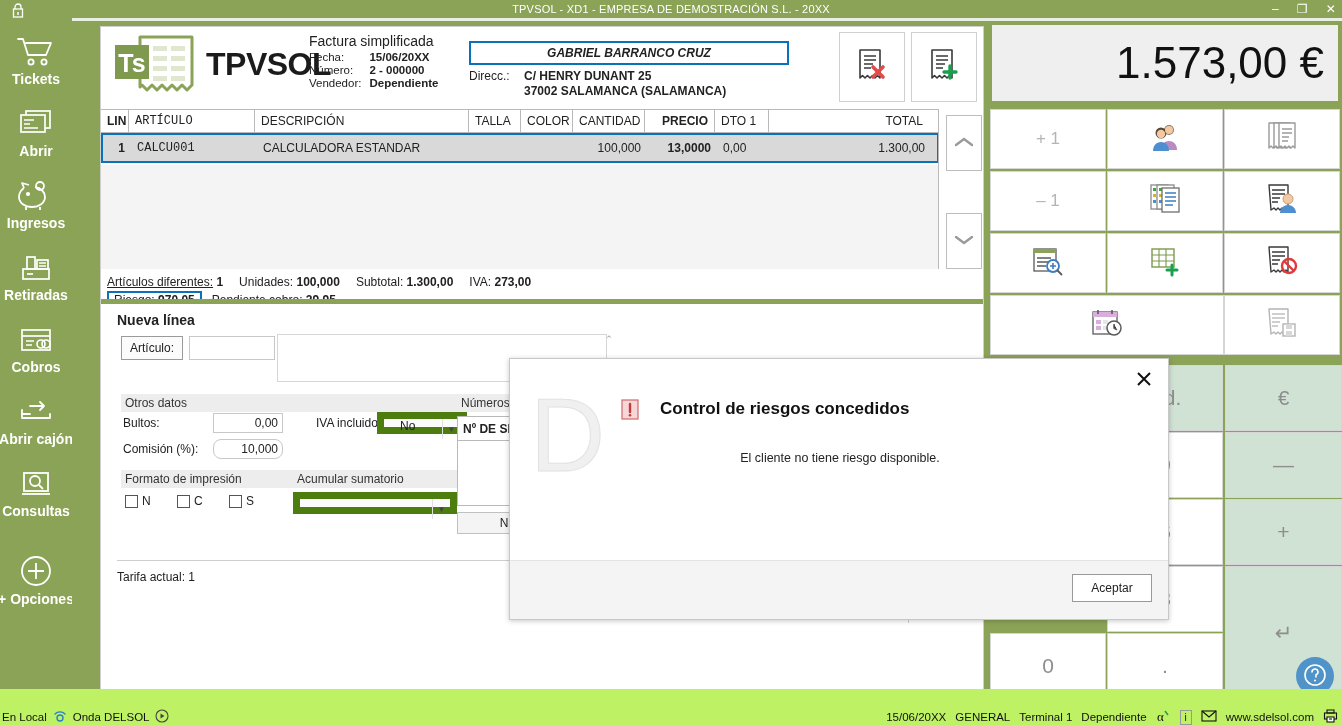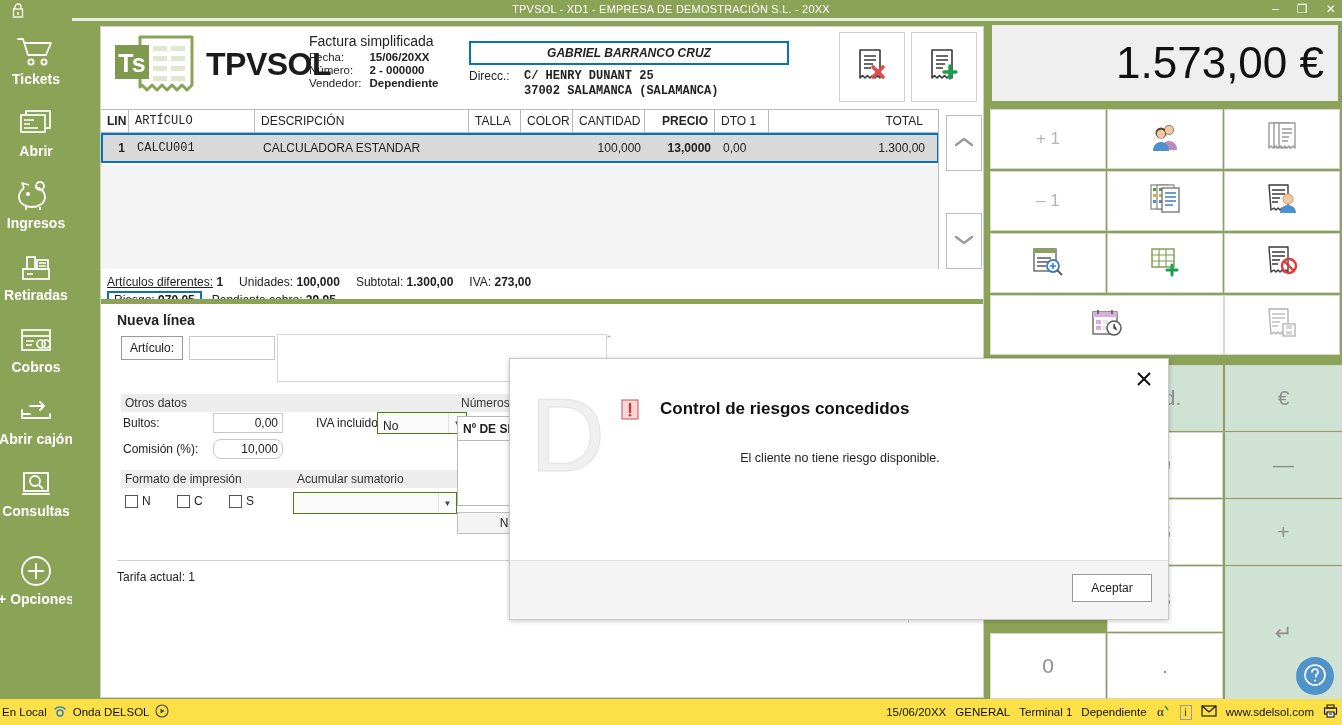--- a/index.html
+++ b/index.html
@@ -65,21 +65,21 @@
   #invmeta td.k{ padding-right:8px; }
   #invmeta td.v{ font-weight:bold; }
 
   #client{ position:absolute; left:368px; top:14px; width:320px; }
   #clientname{
     border:2px solid #0a72b9; padding:3px 6px; font-weight:bold; font-size:12px;
     text-align:center; background:#fff;font-style:italic;
   }
   #clientaddr{ margin-top:4px; display:flex; font-size:12px; }
   #clientaddr .k{ width:55px; }
-  #clientaddr .v{ font-weight:bold; line-height:1.25;font-family:Liberation Mono, monospace; }
+  #clientaddr .v{ font-weight:bold; line-height:1.25; }
 
   .hdrbtn{
     position:absolute; width:66px; height:70px; border:1px solid #d0d0d0;
     background:#fff; display:flex; align-items:center; justify-content:center;
     cursor:pointer;
   }
   #btn-del-doc{ left:738px; top:5px; }
   #btn-new-doc{ left:810px; top:5px; }
 
   
@@ -172,22 +172,22 @@
   #lbl-comision{ left:22px; top:138px; }
   #lbl-ivaincl{ left:192px; top:112px;margin-left:23px; }
   .numfield{
     position:absolute; width:70px; height:20px; border:1px solid #c8c8c8;
     background:#fff; text-align:right; padding-right:4px; font-size:12px;
     line-height:18px;
   }
   #in-bultos{ left:112px; top:109px; }
   #in-comision{ left:112px; top:135px;border-radius:8px; }
   .combo{
-    position:absolute; height:22px; border:1px solid #4d7c0f; background:#fbfbfb;
-    font-size:12px; display:flex; align-items:flex-end; padding-left:5px;
+    position:absolute; height:22px; border:7px solid #4d7c0f; background:#fbfbfb;
+    font-size:12px; display:flex; align-items:flex-start; padding-left:16px;
   }
   .combo .arrow{
     position:absolute; right:0; top:0; width:18px; height:20px;
     display:flex; align-items:center; justify-content:center;
     font-size:8px; color:#444; border-left:1px solid #e0e0e0;
   }
   #cb-ivaincl{ left:276px; top:108px; width:90px; }
   #cb-acumular{ left:192px; top:188px; width:164px; }
   .chk{ position:absolute; font-size:12px; display:flex; align-items:center; gap:4px; }
   .chk .box{ width:13px; height:13px; border:1px solid #555; background:#fff; display:inline-block; }
@@ -284,23 +284,23 @@
     background:#f4f4f4; border-top:1px solid #e4e4e4;
   }
   #btn-modal-aceptar{
     position:absolute; right:16px; top:13px; width:80px; height:28px;
     border:1px solid #9a9a9a; background:#fff; font-size:12px;
     display:flex; align-items:center; justify-content:center; cursor:pointer;
   }
 
   
   #statusbar{
-    position:absolute; left:0; bottom:0; width:1342px; height:26px;
-    background:#fde047; font-size:11.5px; color:#111;
-    display:flex; align-items:center;
+    position:absolute; left:0; bottom:0; width:1342px; height:36px;
+    background:#bef264; font-size:11.5px; color:#111;
+    display:flex; align-items:flex-end;
   }
   #status-left{ display:flex; align-items:center; gap:6px; padding-left:2px; }
   #status-right{
     position:absolute; right:4px; display:flex; align-items:center; gap:9px;
   }
   .sb-box{ border:1px solid #9a9a9a; padding:0 4px; line-height:13px; font-size:10px; }
 </style>
 </head>
 <body>
 

